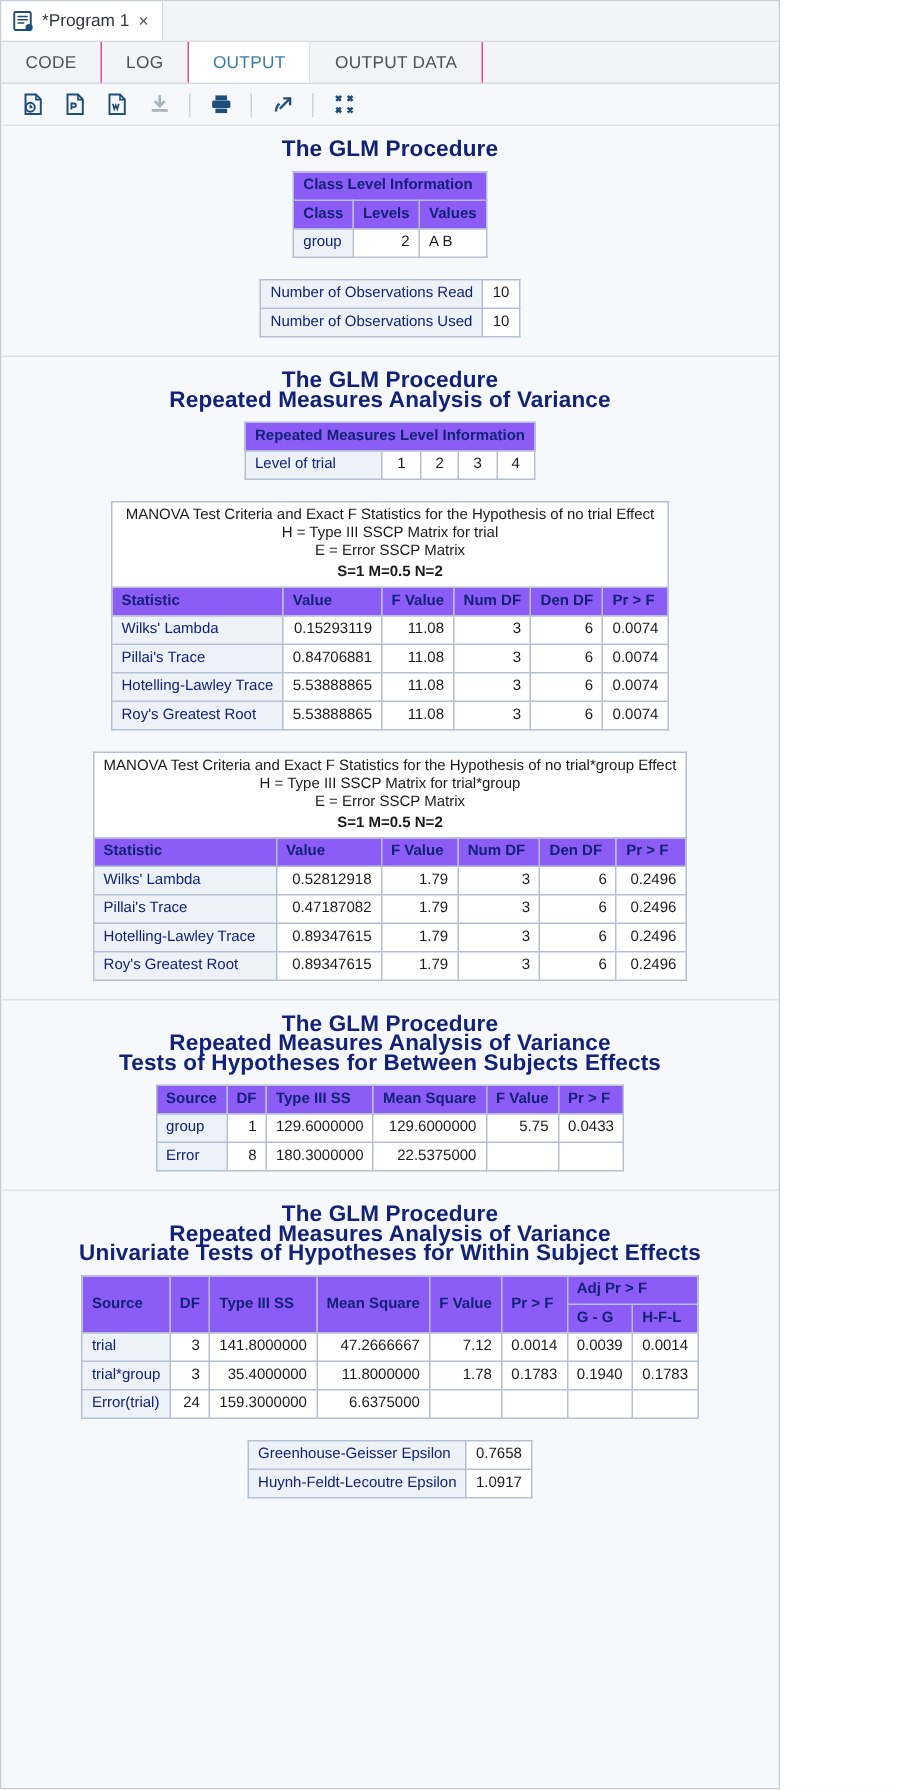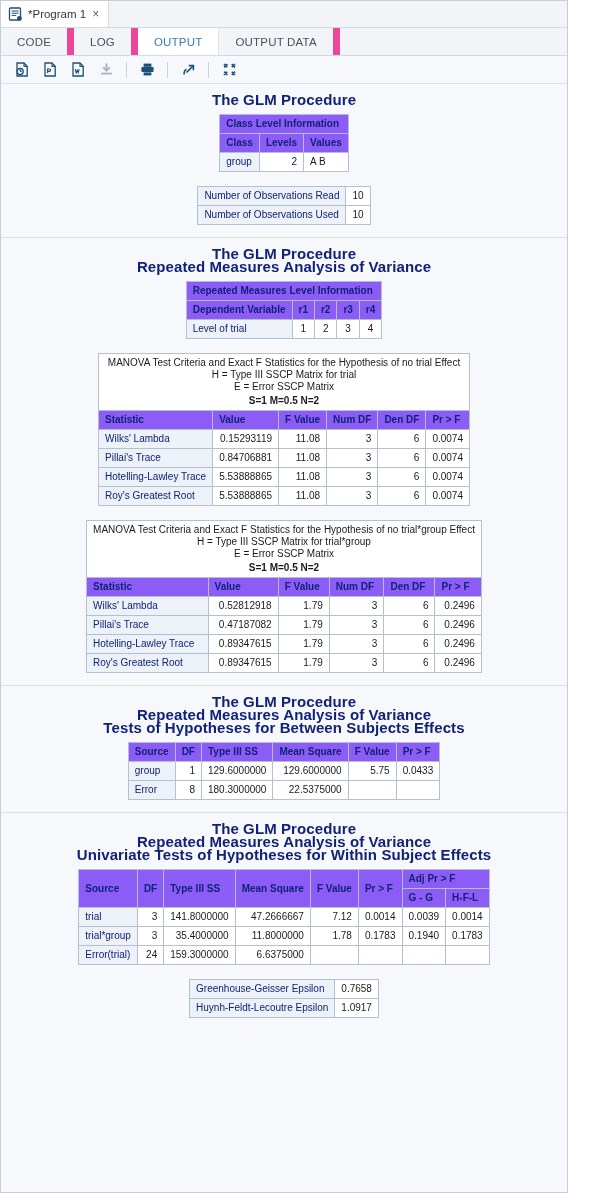--- a/index.html
+++ b/index.html
@@ -4,21 +4,21 @@
 <style>
   * { box-sizing: border-box; }
   html, body {
     margin: 0; padding: 0;
     background: #ffffff;
     font-family: "Liberation Sans", sans-serif;
   }
   body { width: 600px; height: 1193px; overflow: hidden; }
 
   .app {
-    width: 568px; height: 1193px;
+    width: 520px; height: 1193px;
     border: 1px solid #c8ccd4;
     background: #f6f8fc;
     display: flex; flex-direction: column;
   }
 
   
   .tabstrip {
     height: 27px;
     background: #f2f4f8;
     border-bottom: 1px solid #d5d9e0;
@@ -53,21 +53,21 @@
     border-bottom: 1px solid #d5d9e0;
     display: flex; align-items: stretch;
     flex: 0 0 auto;
   }
   .vtab {
     display: flex; align-items: center; justify-content: center;
     padding: 0 16px;
     font-size: 11.5px;
     color: #4b5158;
     letter-spacing: .2px;
-    border-right: 7px solid #ec4899;
+    border-right: 1px solid #ec4899;
     background: transparent;
     cursor: pointer;
     white-space: nowrap;
   }
   .vtab.active {
     background: #ffffff;
     color: #3a7ca8;
     border-right: 1px solid #dfe3e9;
   }
   .viewtabs-filler { flex: 1 1 auto; }
@@ -293,27 +293,20 @@
         <span>Repeated Measures Analysis of Variance</span>
       </div>
 
       <div class="tbl-wrap">
         <table class="sas">
           <tbody>
               <tr>
             <th colspan="5" class="ctr">Repeated Measures Level Information</th>
           </tr>
           <tr>
-            <th class="num">Dependent Variable</th>
-            <th class="ctr">r1</th>
-            <th class="ctr">r2</th>
-            <th class="ctr">r3</th>
-            <th class="ctr">r4</th>
-          </tr>
-          <tr>
             <td class="rowhdr num">Level of trial</td>
             <td class="ctr">1</td>
             <td class="ctr">2</td>
             <td class="ctr">3</td>
             <td class="ctr">4</td>
           </tr>
         </tbody>
           </table>
       </div>
 

